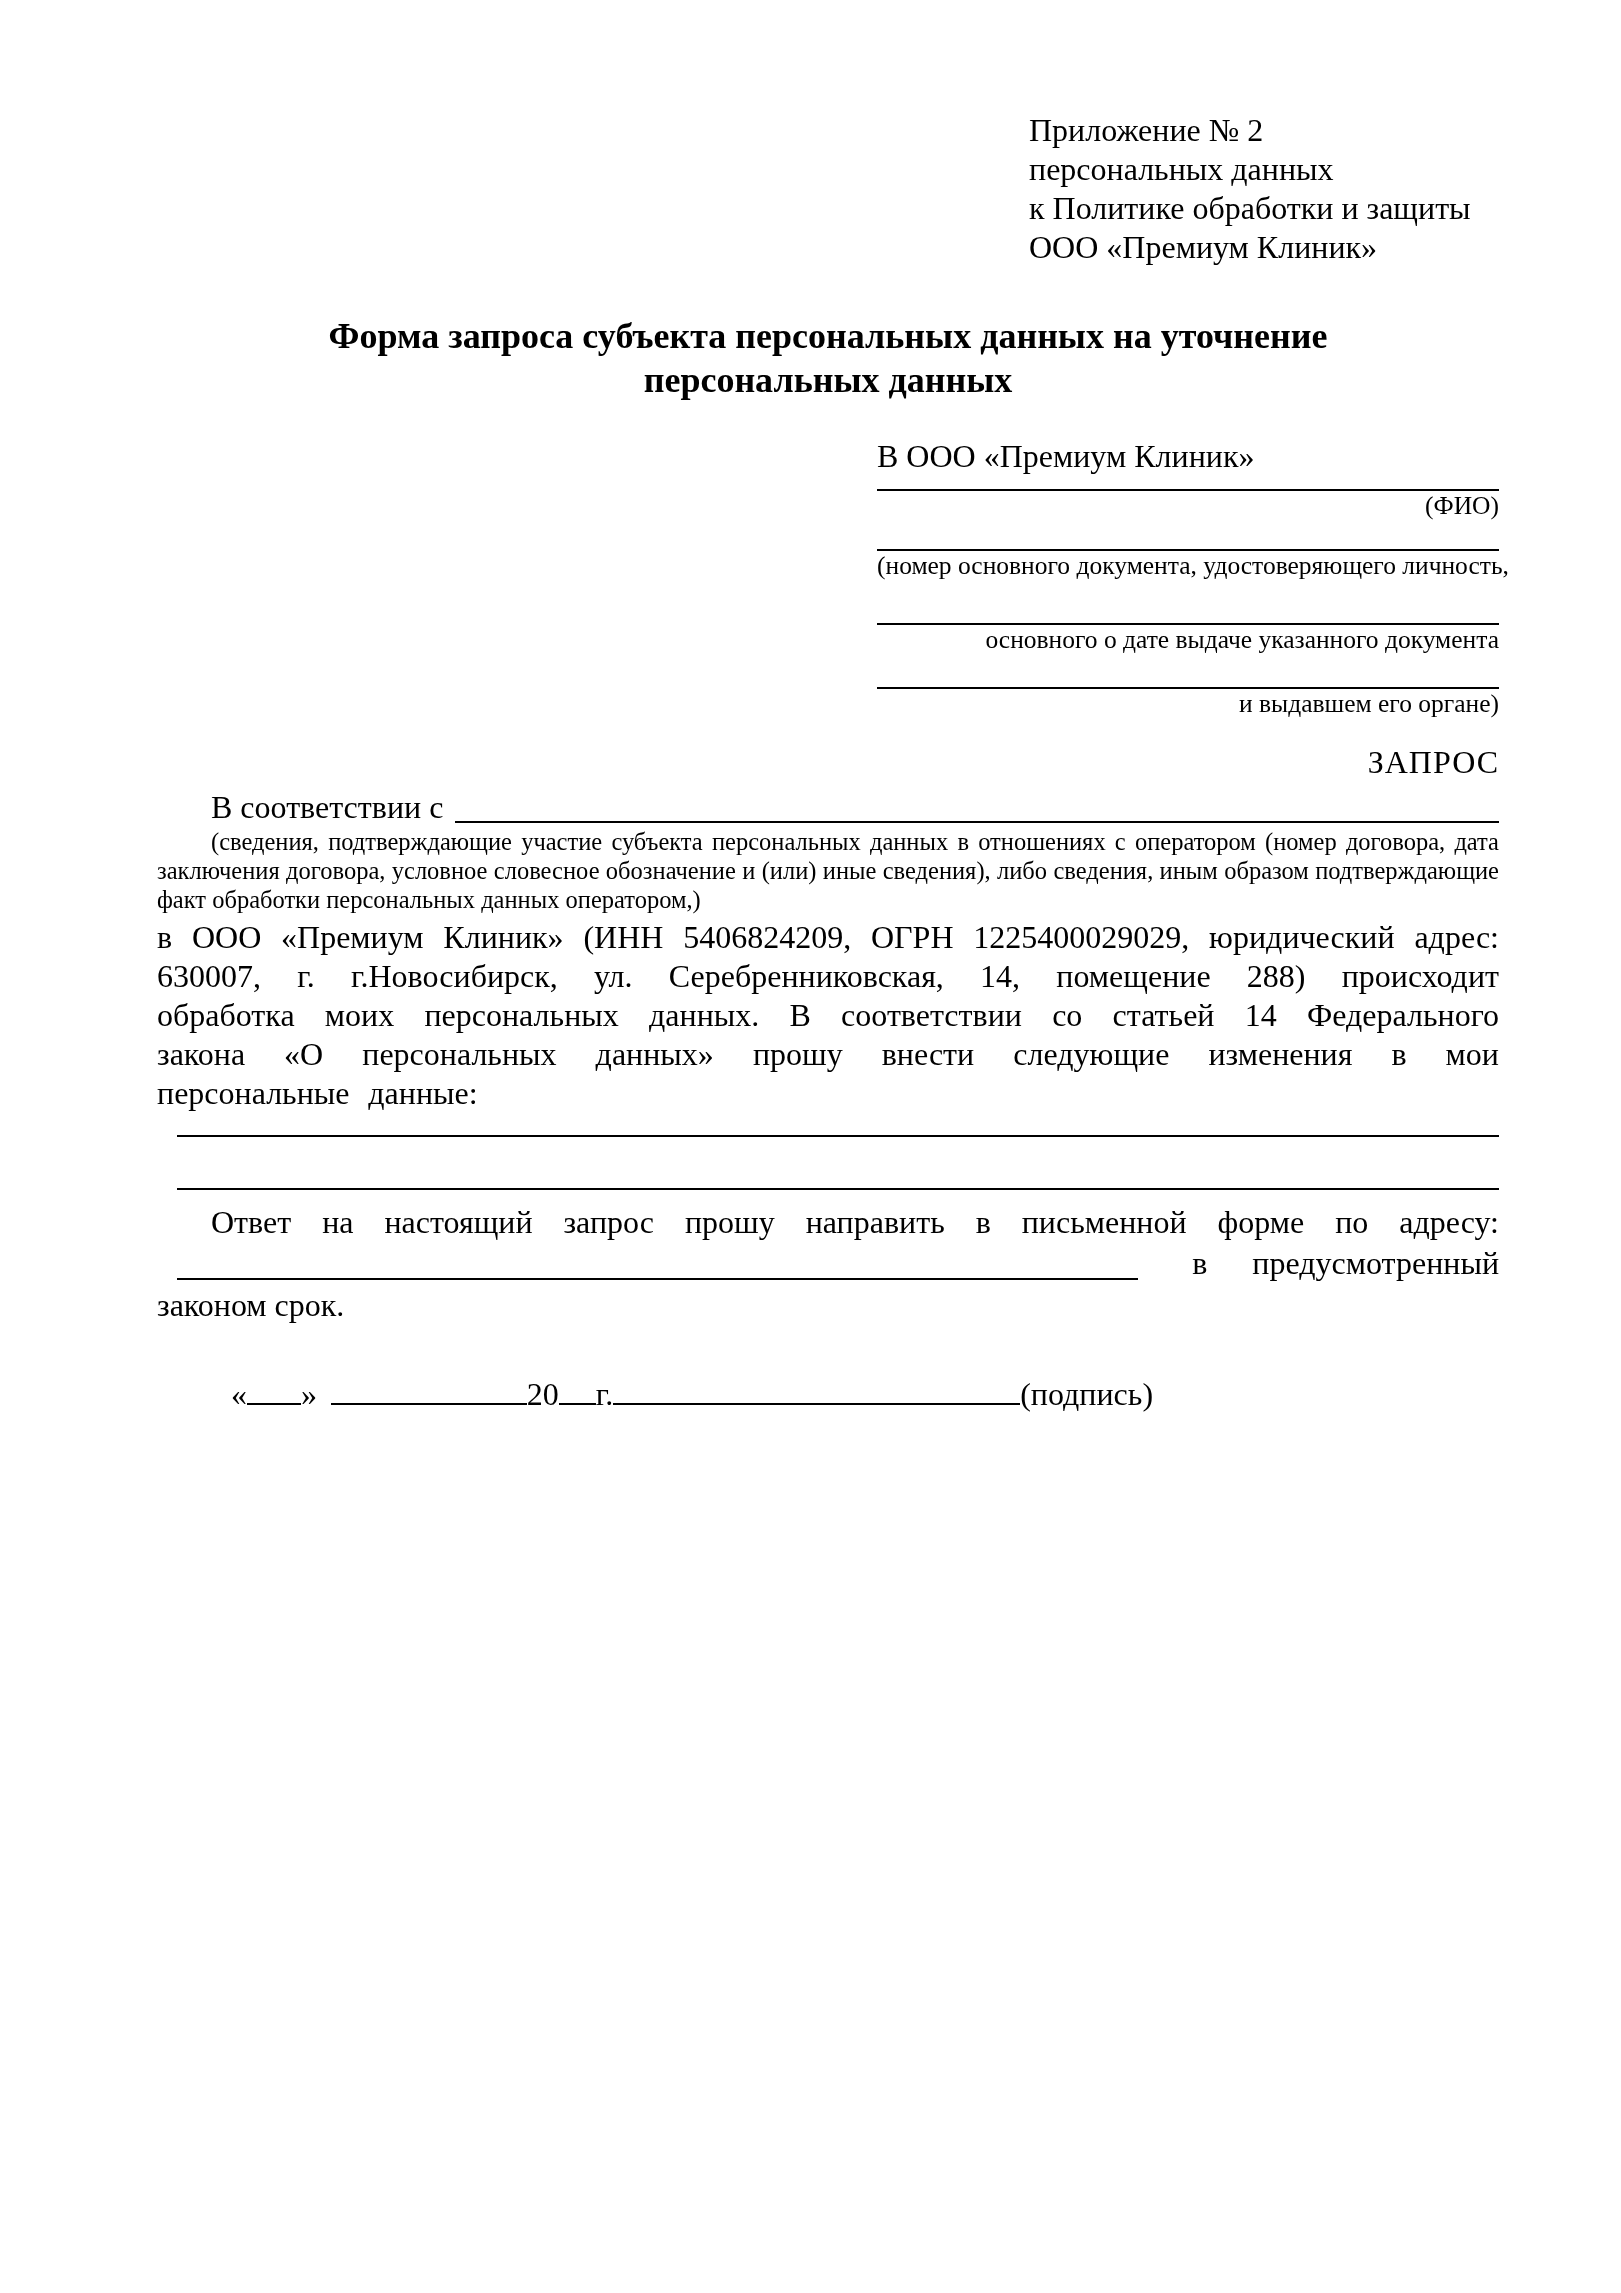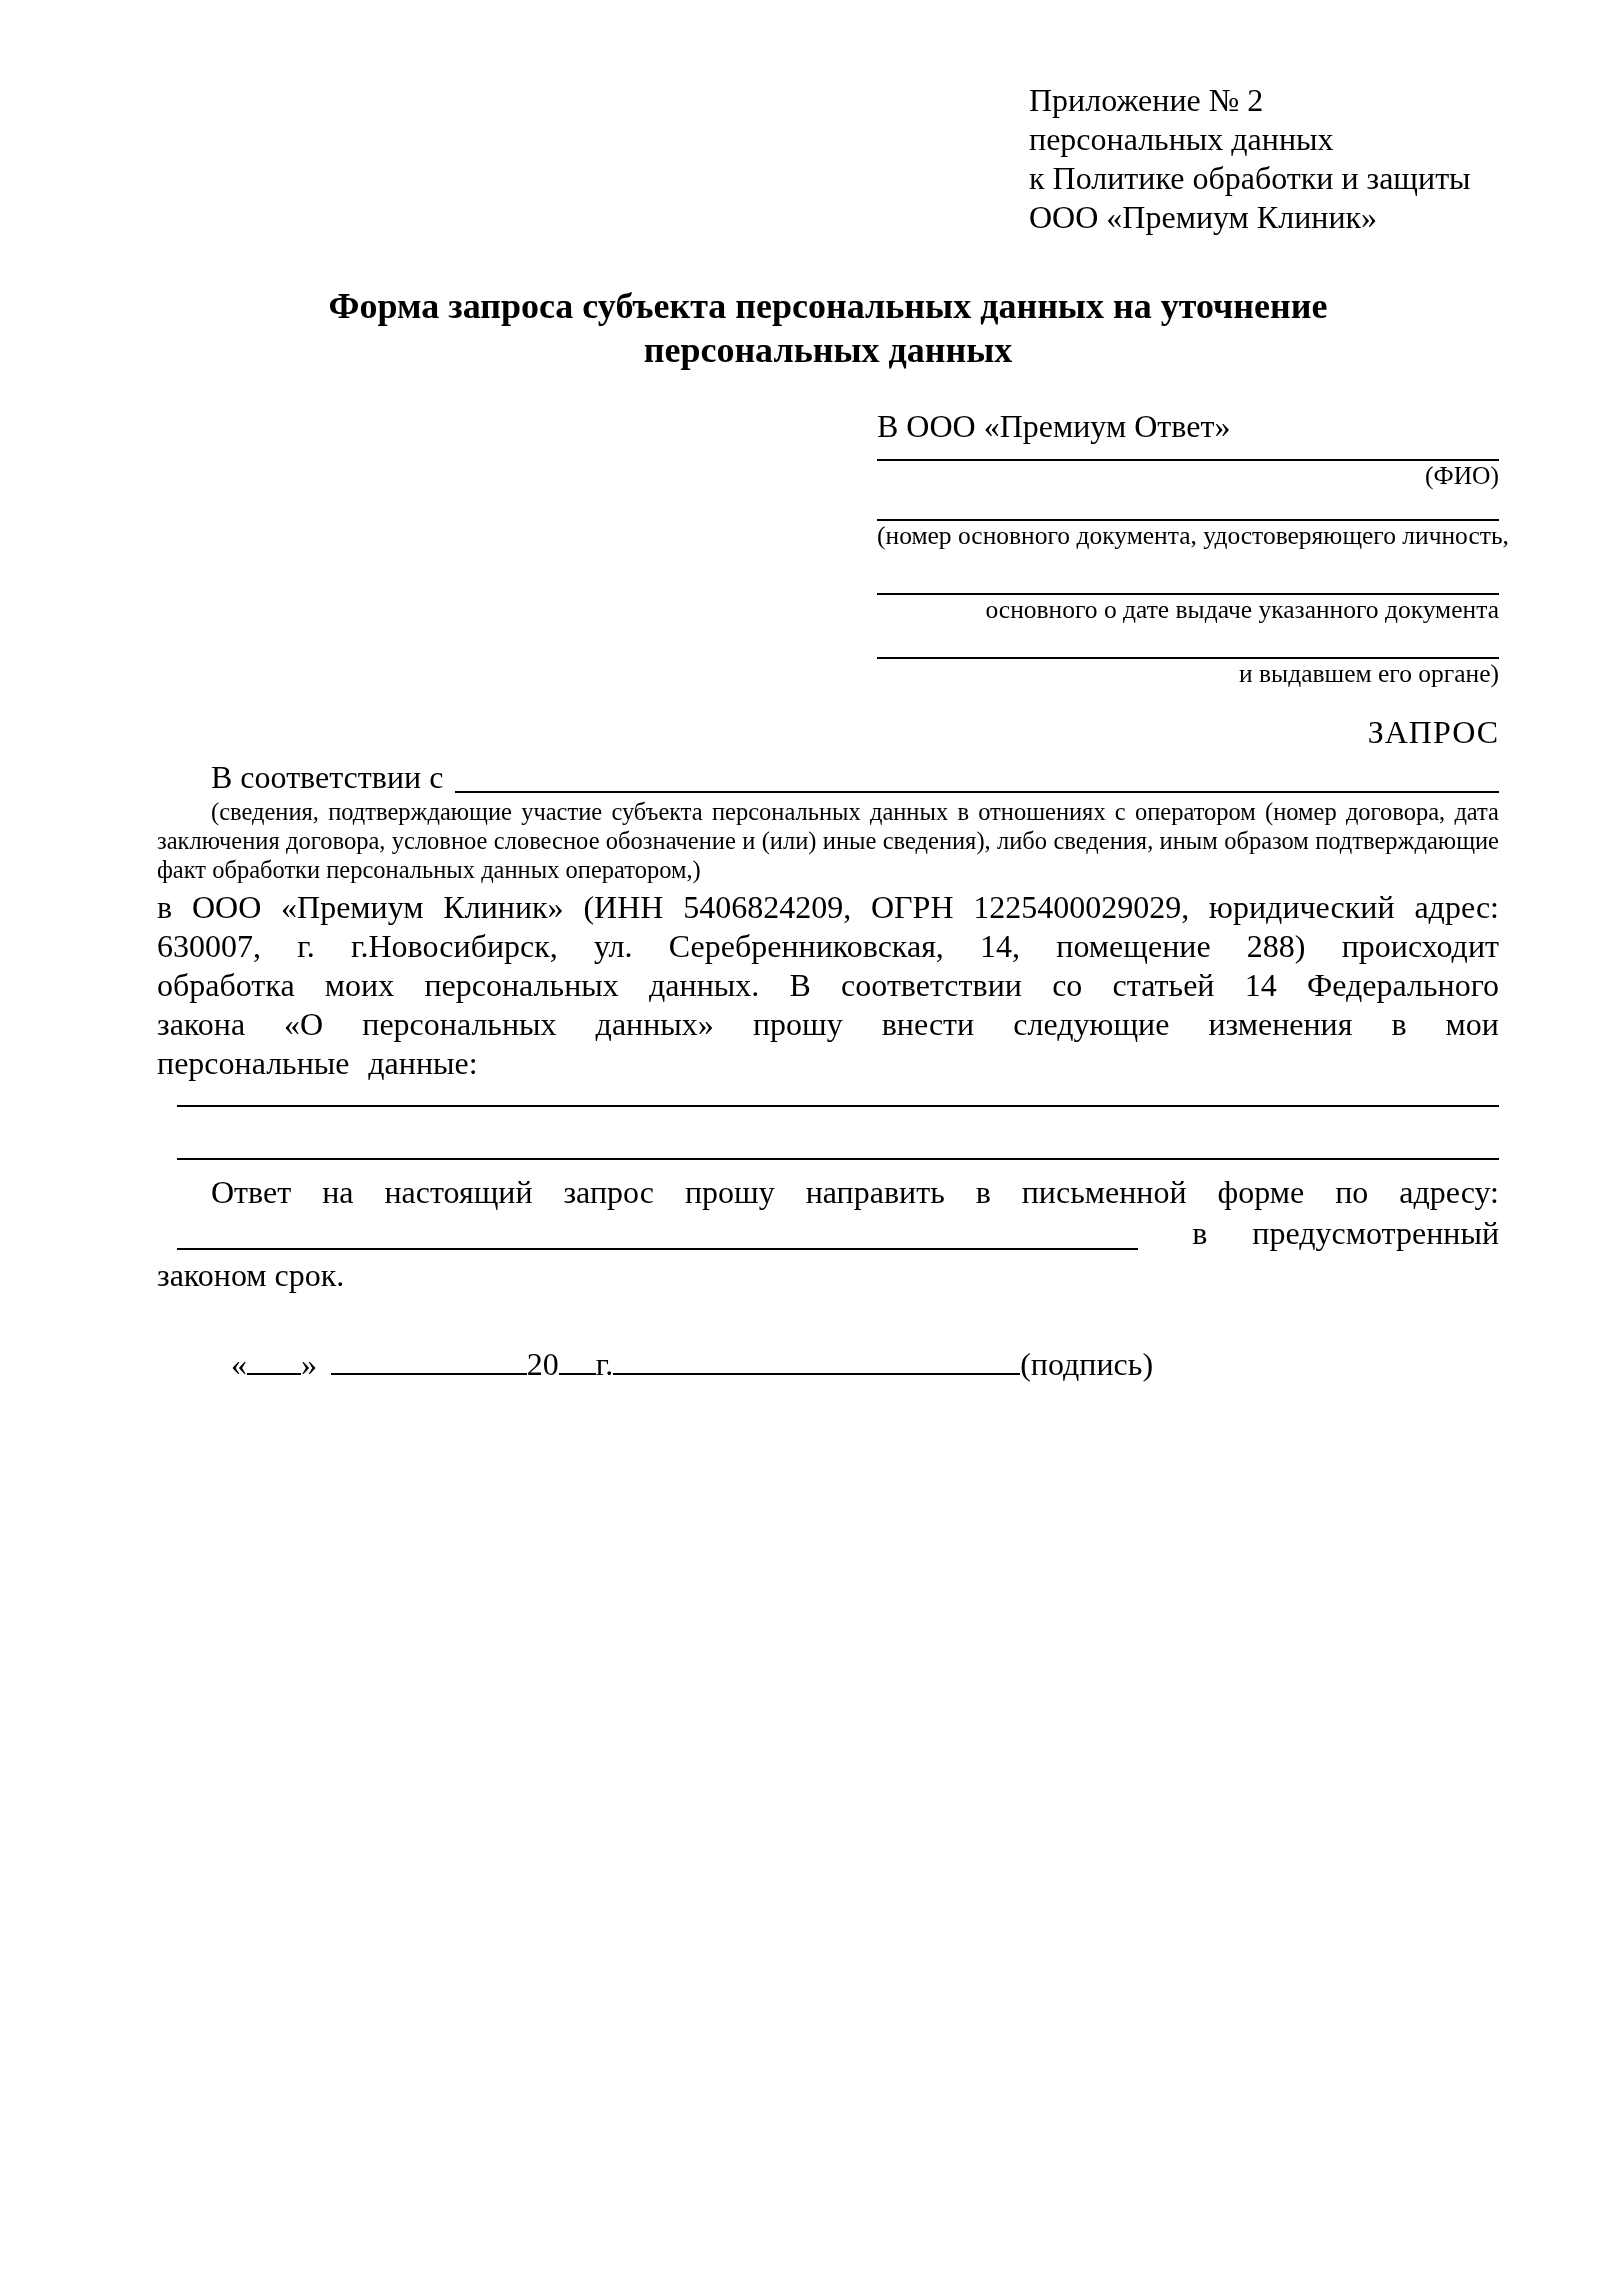--- a/index.html
+++ b/index.html
@@ -5,21 +5,21 @@
   html, body { margin: 0; padding: 0; background: #ffffff; }
   body {
     width: 1621px; height: 2294px;
     font-family: "Liberation Serif", serif;
     color: #000000;
     position: relative;
   }
   .page {
     box-sizing: border-box;
     width: 1621px; height: 2294px;
-    padding: 68px 122px 0 157px;
+    padding: 98px 122px 0 157px;
     background: #ffffff;
     overflow: hidden;
   }
   
   .appendix { margin: 12.7px 0 0 872px; font-size: 32px; line-height: 39px; }
 
   
   .doc-title {
     margin: 47px auto 0 auto;
     max-width: 1176px;
@@ -85,21 +85,21 @@
   <div class="appendix">
     <div>Приложение № 2</div>
     <div>персональных данных</div>
     <div>к Политике обработки и защиты</div>
     <div>ООО «Премиум Клиник»</div>
   </div>
 
   <div class="doc-title">Форма запроса субъекта персональных данных на уточнение персональных данных</div>
 
   <div class="addressee">
-    <div>В ООО «Премиум Ответ»</div>
+    <div>В ООО «Премиум Клиник»</div>
     <div class="fill f1"></div>
     <div class="caption">(ФИО)</div>
     <div class="fill f2"></div>
     <div class="caption">(номер основного документа, удостоверяющего личность,</div>
     <div class="fill f3"></div>
     <div class="caption">основного о дате выдаче указанного документа</div>
     <div class="fill f4"></div>
     <div class="caption">и выдавшем его органе)</div>
   </div>
 

